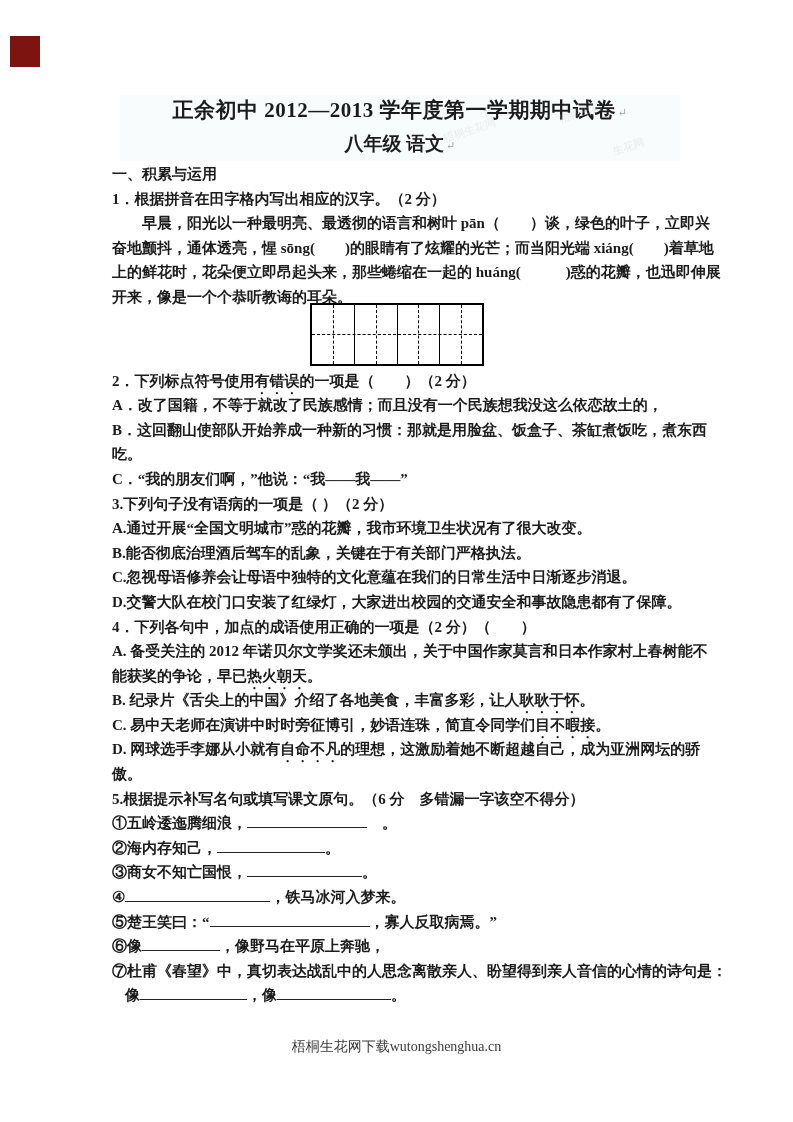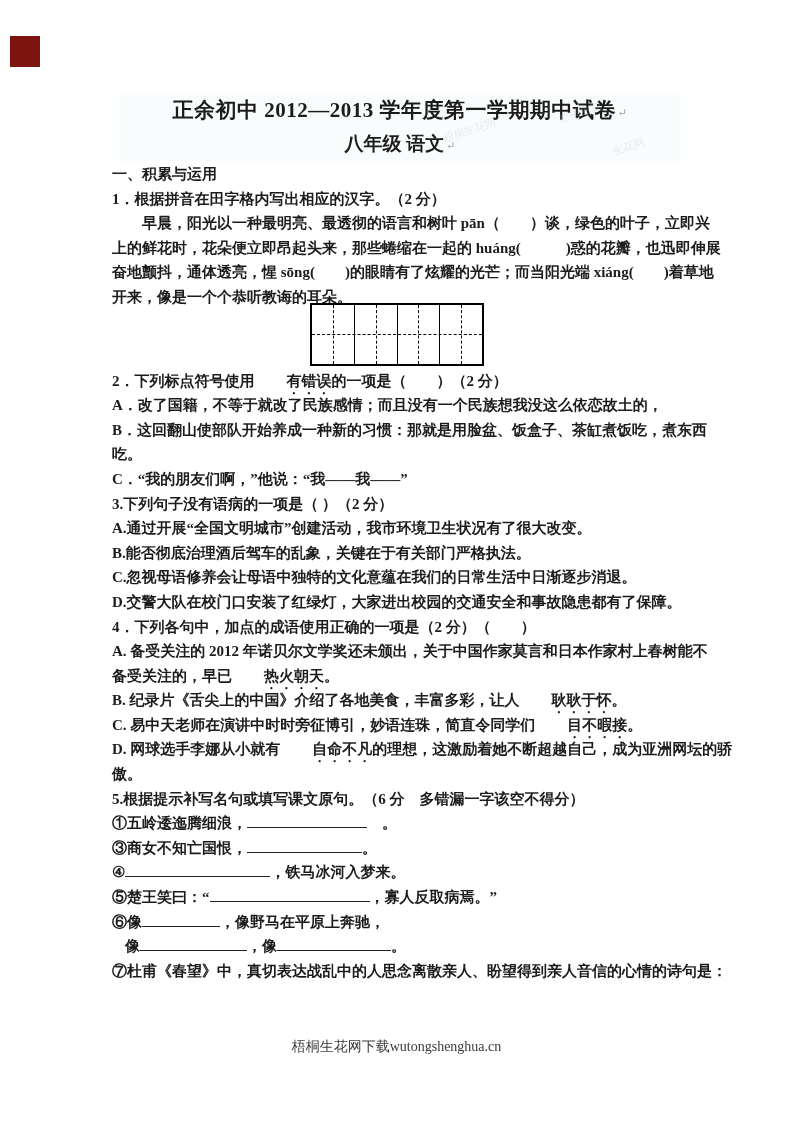--- a/index.html
+++ b/index.html
@@ -28,21 +28,20 @@
   .indent{text-indent:2em;}
   .blank{
     display:inline-block;border-bottom:1px solid #222;height:15px;
     vertical-align:baseline;
   }
   .em-dot{
     -webkit-text-emphasis:filled dot #1c1c1c;
     -webkit-text-emphasis-position:under right;
     text-emphasis:filled dot #1c1c1c;
     text-emphasis-position:under right;
-    margin-left:32px;
   }
   .tian-grid{
     width:170px;height:59px;
     margin:-7px 0 3px 198px;
     border:2px solid #000;
     display:flex;position:relative;background:#fff;
   }
   .tian-grid::after{
     content:"";position:absolute;left:0;right:0;top:50%;border-top:1px dashed #000;
   }
@@ -68,54 +67,55 @@
   <span class="watermark wm3">生花网</span>
   <div class="title-main"><span>正余初中 2012—2013 学年度第一学期期中试卷</span><span class="pilcrow">↵</span></div>
   <div class="title-sub"><span>八年级 语文</span><span class="pilcrow">↵</span></div>
 </div>
 
 <div class="content">
   <div id="lines-before">
       <div class="line"><span>一、积累与运用</span></div>
       <div class="line"><span>1．根据拼音在田字格内写出相应的汉字。（2 分）</span></div>
       <div class="line indent"><span>早晨，阳光以一种最明亮、最透彻的语言和树叶 pān（　　）谈，绿色的叶子，立即兴</span></div>
+      <div class="line"><span>奋地颤抖，通体透亮，惺 sōng(　　)的眼睛有了炫耀的光芒；而当阳光端 xiáng(　　)着草地</span></div>
       <div class="line"><span>上的鲜花时，花朵便立即昂起头来，那些蜷缩在一起的 huáng(　　　)惑的花瓣，也迅即伸展</span></div>
-      <div class="line"><span>奋地颤抖，通体透亮，惺 sōng(　　)的眼睛有了炫耀的光芒；而当阳光端 xiáng(　　)着草地</span></div>
       <div class="line"><span>开来，像是一个个恭听教诲的耳朵。</span></div>
     </div>
   <div class="tian-grid" id="grid">
       <div class="tian-cell"></div>
       <div class="tian-cell"></div>
       <div class="tian-cell"></div>
       <div class="tian-cell"></div>
     </div>
   <div id="lines-after">
       <div class="line"><span>2．下列标点符号使用</span><span class="em-dot">有错误</span><span>的一项是（　　）（2 分）</span></div>
       <div class="line"><span>A．改了国籍，不等于就改了民族感情；而且没有一个民族想我没这么依恋故土的，</span></div>
       <div class="line"><span>B．这回翻山使部队开始养成一种新的习惯：那就是用脸盆、饭盒子、茶缸煮饭吃，煮东西</span></div>
       <div class="line"><span>吃。</span></div>
       <div class="line"><span>C．“我的朋友们啊，”他说：“我——我——”</span></div>
       <div class="line"><span>3.下列句子没有语病的一项是（ ）（2 分）</span></div>
-      <div class="line"><span>A.通过开展“全国文明城市”创建活动，我市环境卫生状况有了很大改变。</span></div>
+      <div class="line"><span>A.通过开展“全国文明城市”惑的花瓣，我市环境卫生状况有了很大改变。</span></div>
       <div class="line"><span>B.能否彻底治理酒后驾车的乱象，关键在于有关部门严格执法。</span></div>
       <div class="line"><span>C.忽视母语修养会让母语中独特的文化意蕴在我们的日常生活中日渐逐步消退。</span></div>
       <div class="line"><span>D.交警大队在校门口安装了红绿灯，大家进出校园的交通安全和事故隐患都有了保障。</span></div>
       <div class="line"><span>4．下列各句中，加点的成语使用正确的一项是（2 分）（　　）</span></div>
       <div class="line"><span>A. 备受关注的 2012 年诺贝尔文学奖还未颁出，关于中国作家莫言和日本作家村上春树能不</span></div>
-      <div class="line"><span>备受关注的，早已</span><span class="em-dot">热火朝天</span><span>。</span></div>
+      <div class="line"><span>能获奖的争论，早已</span><span class="em-dot">热火朝天</span><span>。</span></div>
       <div class="line"><span>B. 纪录片《舌尖上的中国》介绍了各地美食，丰富多彩，让人</span><span class="em-dot">耿耿于怀</span><span>。</span></div>
       <div class="line"><span>C. 易中天老师在演讲中时时旁征博引，妙语连珠，简直令同学们</span><span class="em-dot">目不暇接</span><span>。</span></div>
       <div class="line"><span>D. 网球选手李娜从小就有</span><span class="em-dot">自命不凡</span><span>的理想，这激励着她不断超越自己，成为亚洲网坛的骄</span></div>
       <div class="line"><span>傲。</span></div>
       <div class="line"><span>5.根据提示补写名句或填写课文原句。（6 分　多错漏一字该空不得分）</span></div>
       <div class="line"><span>①五岭逶迤腾细浪，</span><span class="blank" style="width: 120px;"></span><span>　。</span></div>
+      <div class="line"><span>②海内存知己，</span><span class="blank" style="width: 108px;"></span><span>。</span></div>
       <div class="line"><span>③商女不知亡国恨，</span><span class="blank" style="width: 115px;"></span><span>。</span></div>
       <div class="line"><span>④</span><span class="blank" style="width: 145px;"></span><span>，铁马冰河入梦来。</span></div>
       <div class="line"><span>⑤楚王笑曰：“</span><span class="blank" style="width: 160px;"></span><span>，寡人反取病焉。”</span></div>
       <div class="line"><span>⑥像</span><span class="blank" style="width: 78px;"></span><span>，像野马在平原上奔驰，</span></div>
+      <div class="line"><span>⑦杜甫《春望》中，真切表达战乱中的人思念离散亲人、盼望得到亲人音信的心情的诗句是：</span></div>
       <div class="line" style="text-indent: 13px;"><span>像</span><span class="blank" style="width: 107px;"></span><span>，像</span><span class="blank" style="width: 114px;"></span><span>。</span></div>
-      <div class="line"><span>⑦杜甫《春望》中，真切表达战乱中的人思念离散亲人、盼望得到亲人音信的心情的诗句是：</span></div>
     </div>
 </div>
 
 <div class="footer">
   <span>梧桐生花网下载</span><span class="url">wutongshenghua.cn</span>
 </div>
 
 </body></html>

